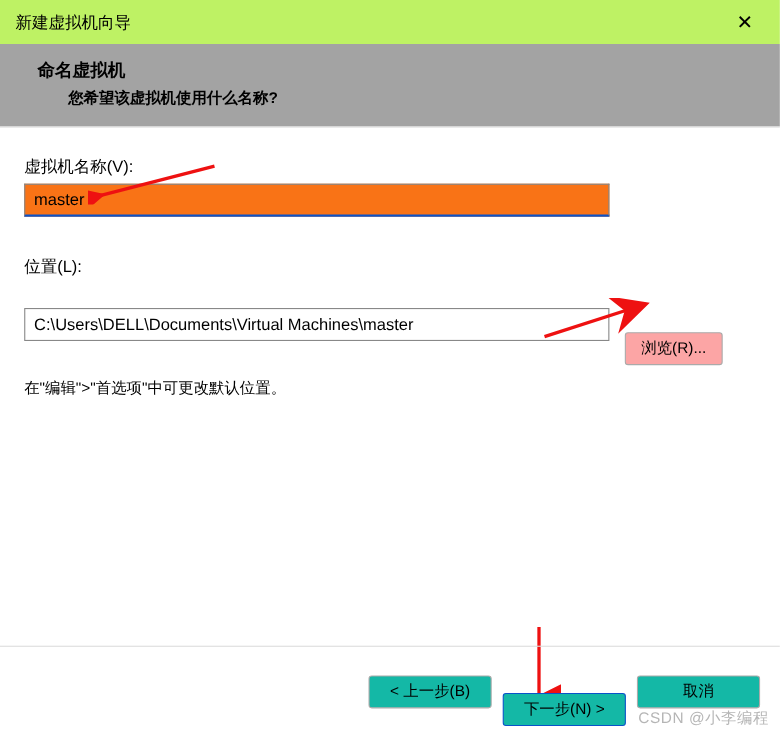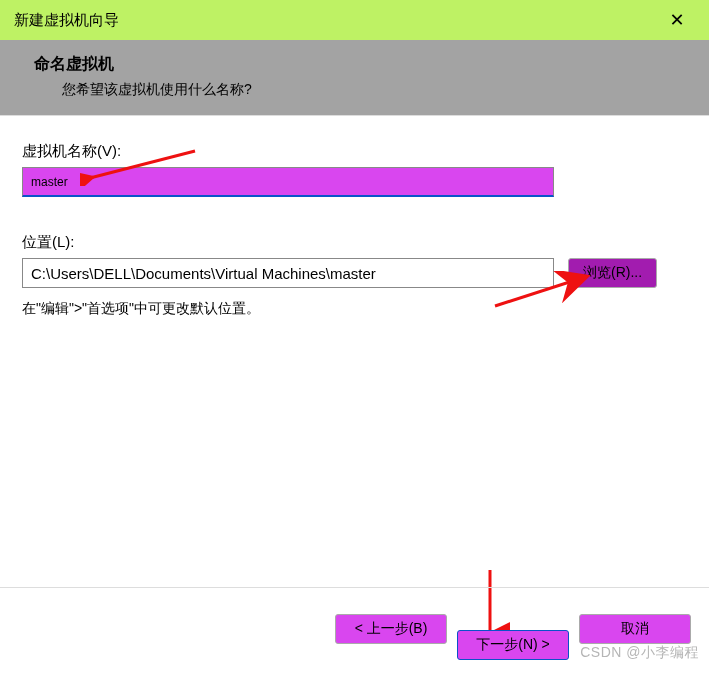--- a/index.html
+++ b/index.html
@@ -23,38 +23,38 @@
     .close-btn {
       width: 40px; height: 28px;
       display: flex; align-items: center; justify-content: center;
       font-size: 18px; color: #000; cursor: pointer;
     }
     .header-block {
       padding: 14px 20px 16px 34px;
       background: #a3a3a3;
     }
     .header-title { font-size: 16px; font-weight: 600; color: #000; margin-bottom: 6px; }
-    .header-subtitle { font-size: 14px; color: #000; margin-left: 28px; }
+    .header-subtitle { font-size: 14px; color: #000; margin-left: 28px; font-weight: bold; }
     .divider { border: none; border-top: 1px solid #ddd; margin: 0; }
 
     .content {
       padding: 26px 22px 10px 22px;
       position: relative;
     }
     .field-label { font-size: 15px; color: #000; margin-bottom: 6px; }
     .name-input {
       width: 532px;
       height: 30px;
       border: 1px solid #888;
       border-bottom: 2px solid #0a53c9;
       padding: 4px 8px;
-      font-size: 12px;
+      font-size: 15px;
       outline: none;
       margin-bottom: 18px;
-      background: #d946ef;
+      background: #f97316;
     }
     .location-row {
       display: flex;
       align-items: center;
       gap: 14px;
       margin-bottom: 12px;
     }
     .location-input {
       width: 532px;
       height: 30px;
@@ -62,23 +62,24 @@
       padding: 14px 8px;
       font-size: 15px;
       outline: none;
       background: #fff;
     }
     .browse-btn {
       height: 30px;
       padding: 0 14px;
       border: 1px solid #aaa;
       border-radius: 3px;
-      background: #a21caf;
+      background: #fca5a5;
       font-size: 14px;
       cursor: pointer;
+      margin-top: 44px;
     }
     .hint-text { font-size: 14px; color: #000; }
 
     .footer {
       position: absolute;
       bottom: 10px;
       left: 0;
       width: 100%;
       padding: 10px 18px 4px 18px;
       border-top: 1px solid #ddd;
@@ -86,21 +87,21 @@
       justify-content: flex-end;
       gap: 10px;
       align-items: center;
     }
     .footer button {
       height: 30px;
       min-width: 112px;
       padding: 0 14px;
       border: 1px solid #aaa;
       border-radius: 3px;
-      background: #d946ef;
+      background: #14b8a6;
       font-size: 14px;
       cursor: pointer;
     }
     .footer .next-btn {
       border-color: #0a53c9;
       margin-top: 32px;
     }
     .watermark {
       position: absolute;
       right: 10px;

